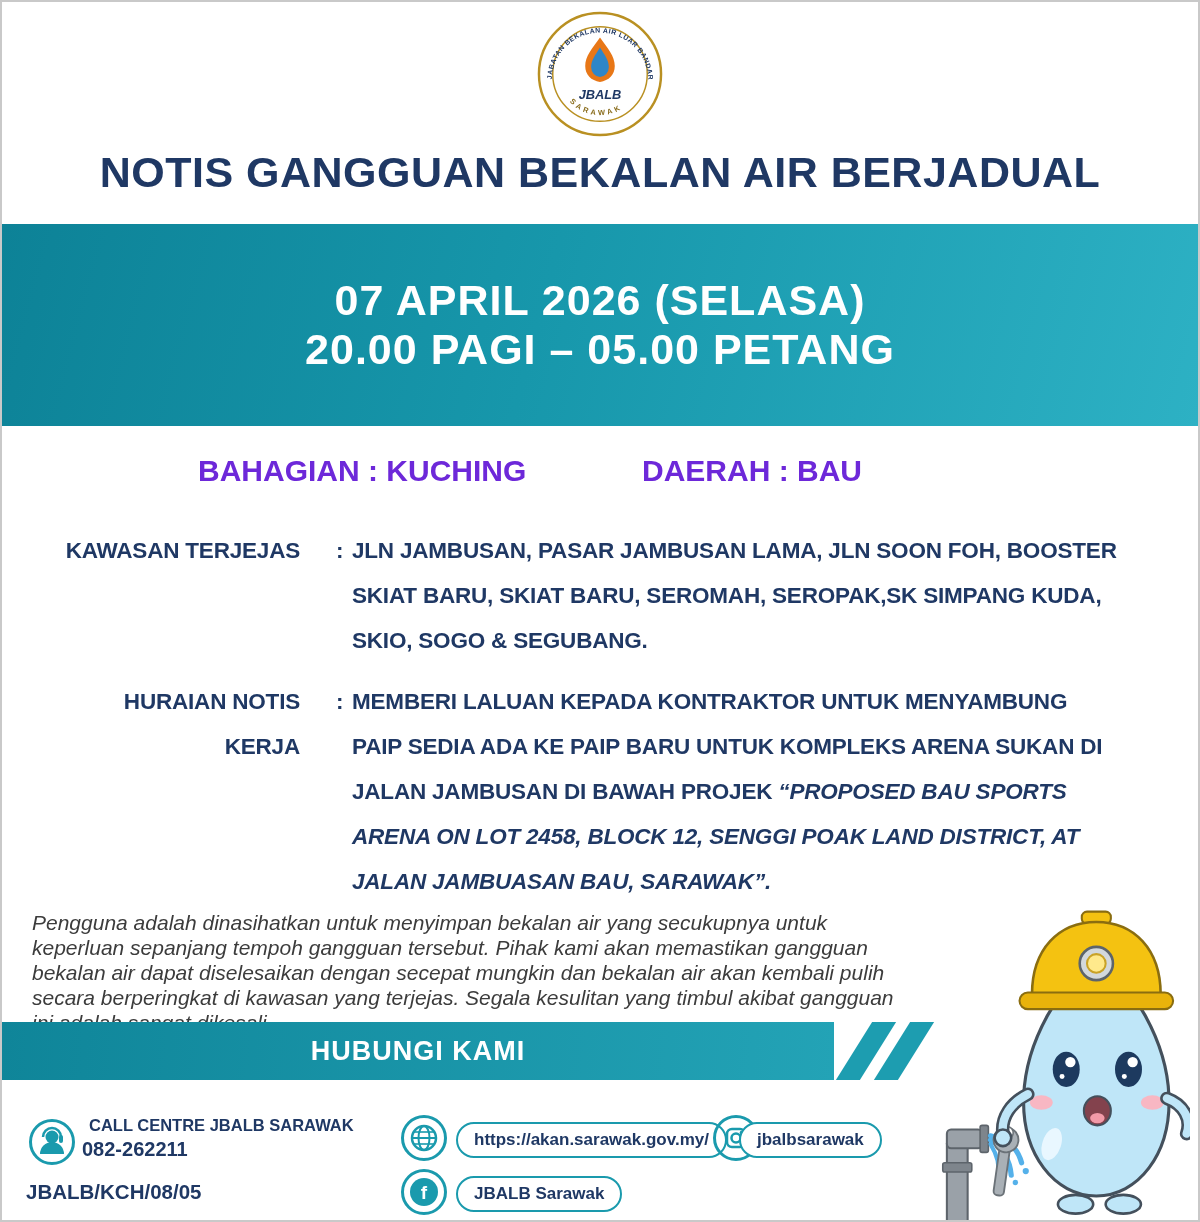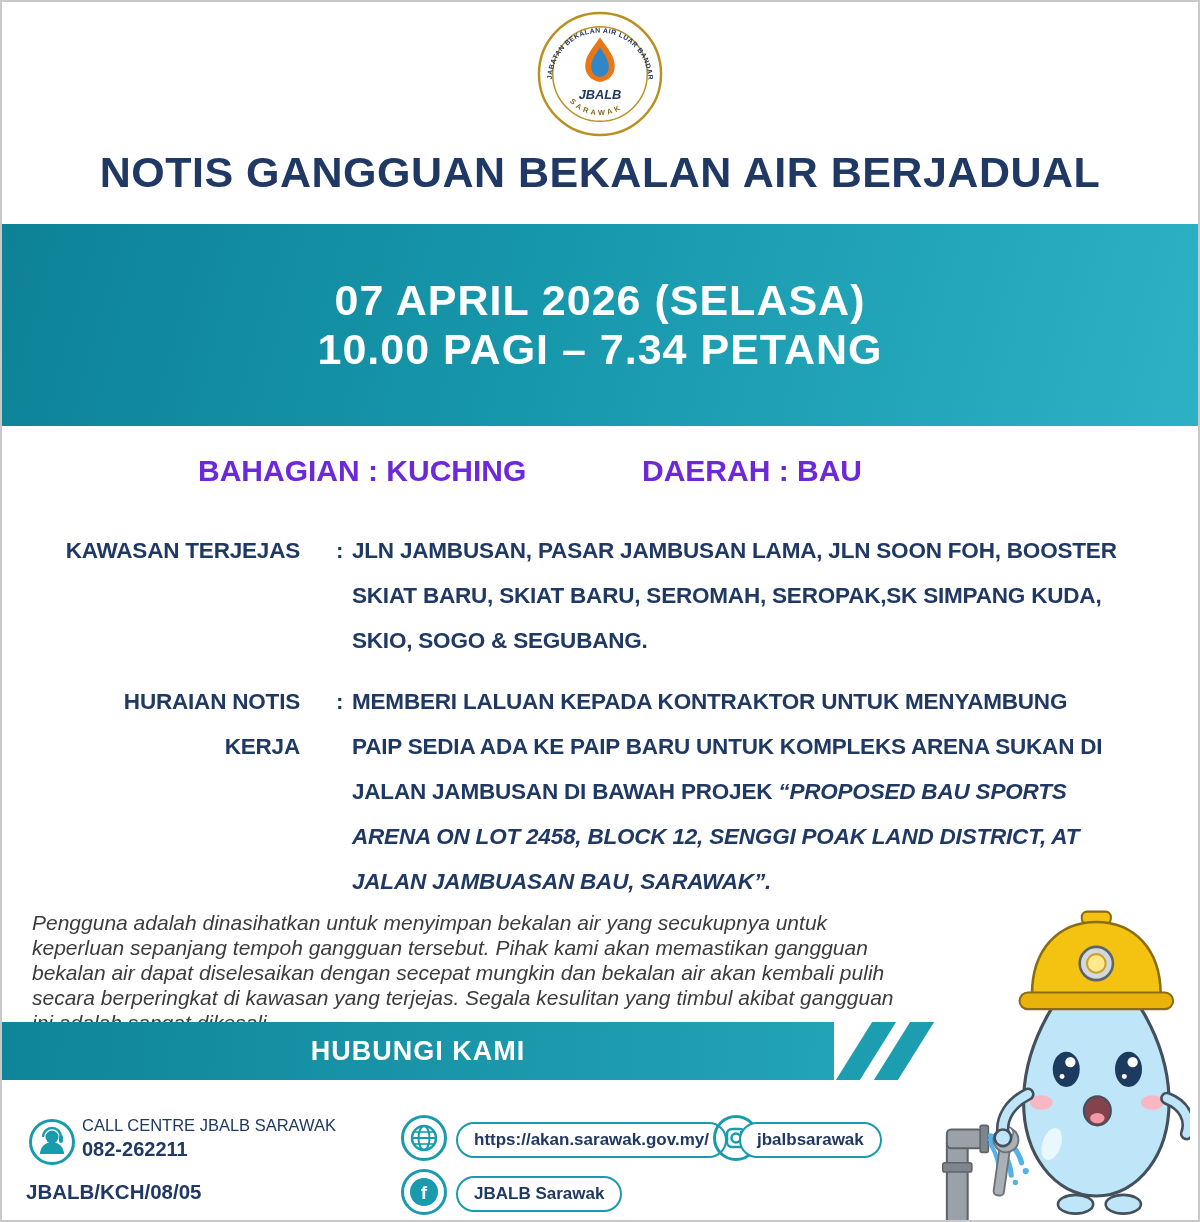--- a/index.html
+++ b/index.html
@@ -42,21 +42,21 @@
   }
   .cbar span { color:#fff; font-size:27px; font-weight:bold; letter-spacing:1px; }
   .stripe { position:absolute; top:1020px; height:58px; width:24px; transform:skewX(-32deg); background:#1d9db0; }
   .stripe.s1 { left:852px; }
   .stripe.s2 { left:890px; }
   .icon-circle { position:absolute; width:48px; height:48px; }
   .ic-call { left:26px;  top:1116px; }
   .ic-globe{ left:398px; top:1112px; }
   .ic-fb   { left:398px; top:1166px; }
   .ic-ig   { left:710px; top:1112px; }
-  .cc-label { position:absolute; left:80px; top:1114px; font-size:16.5px; font-weight:normal; color:#1f3864; }
+  .cc-label { position:absolute; left:87px; top:1114px; font-size:16.5px; font-weight:bold; color:#1f3864; }
   .cc-phone { position:absolute; left:80px; top:1136px; font-size:20px; font-weight:bold; color:#1f3864; }
   .ref-no   { position:absolute; left:24px; top:1178px; font-size:20.5px; font-weight:bold; color:#1f3864; }
   .pill {
     position:absolute; border:2px solid #1a9aad; border-radius:20px;
     padding:6px 16px; font-size:17px; font-weight:bold; color:#1f3864; white-space:nowrap;
     background:#fff;
   }
   .pill-web { left:454px; top:1120px; }
   .pill-ig  { left:737px; top:1120px; }
   .pill-fb  { left:454px; top:1174px; }
@@ -87,21 +87,21 @@
       <text font-size="7.5" fill="#8a6d1d" font-weight="bold" letter-spacing="3">
         <textPath href="#arcBot" startOffset="8%">SARAWAK</textPath>
       </text>
     </svg>
   </div>
 
   <div class="title">NOTIS GANGGUAN BEKALAN AIR BERJADUAL</div>
 
   <div class="banner">
     <div class="banner-line">07 APRIL 2026 (SELASA)</div>
-    <div class="banner-line">10.00 PAGI – 7.34 PETANG</div>
+    <div class="banner-line">20.00 PAGI – 05.00 PETANG</div>
   </div>
 
   <div class="bahagian">BAHAGIAN : KUCHING</div>
   <div class="daerah">DAERAH : BAU</div>
 
   <div class="details">
     <div class="drow">
       <div class="dlabel">KAWASAN TERJEJAS</div>
       <div class="dcolon">:</div>
       <div class="dtext">JLN JAMBUSAN, PASAR JAMBUSAN LAMA, JLN SOON FOH, BOOSTER SKIAT BARU, SKIAT BARU, SEROMAH, SEROPAK,SK SIMPANG KUDA, SKIO, SOGO &amp; SEGUBANG.</div>

